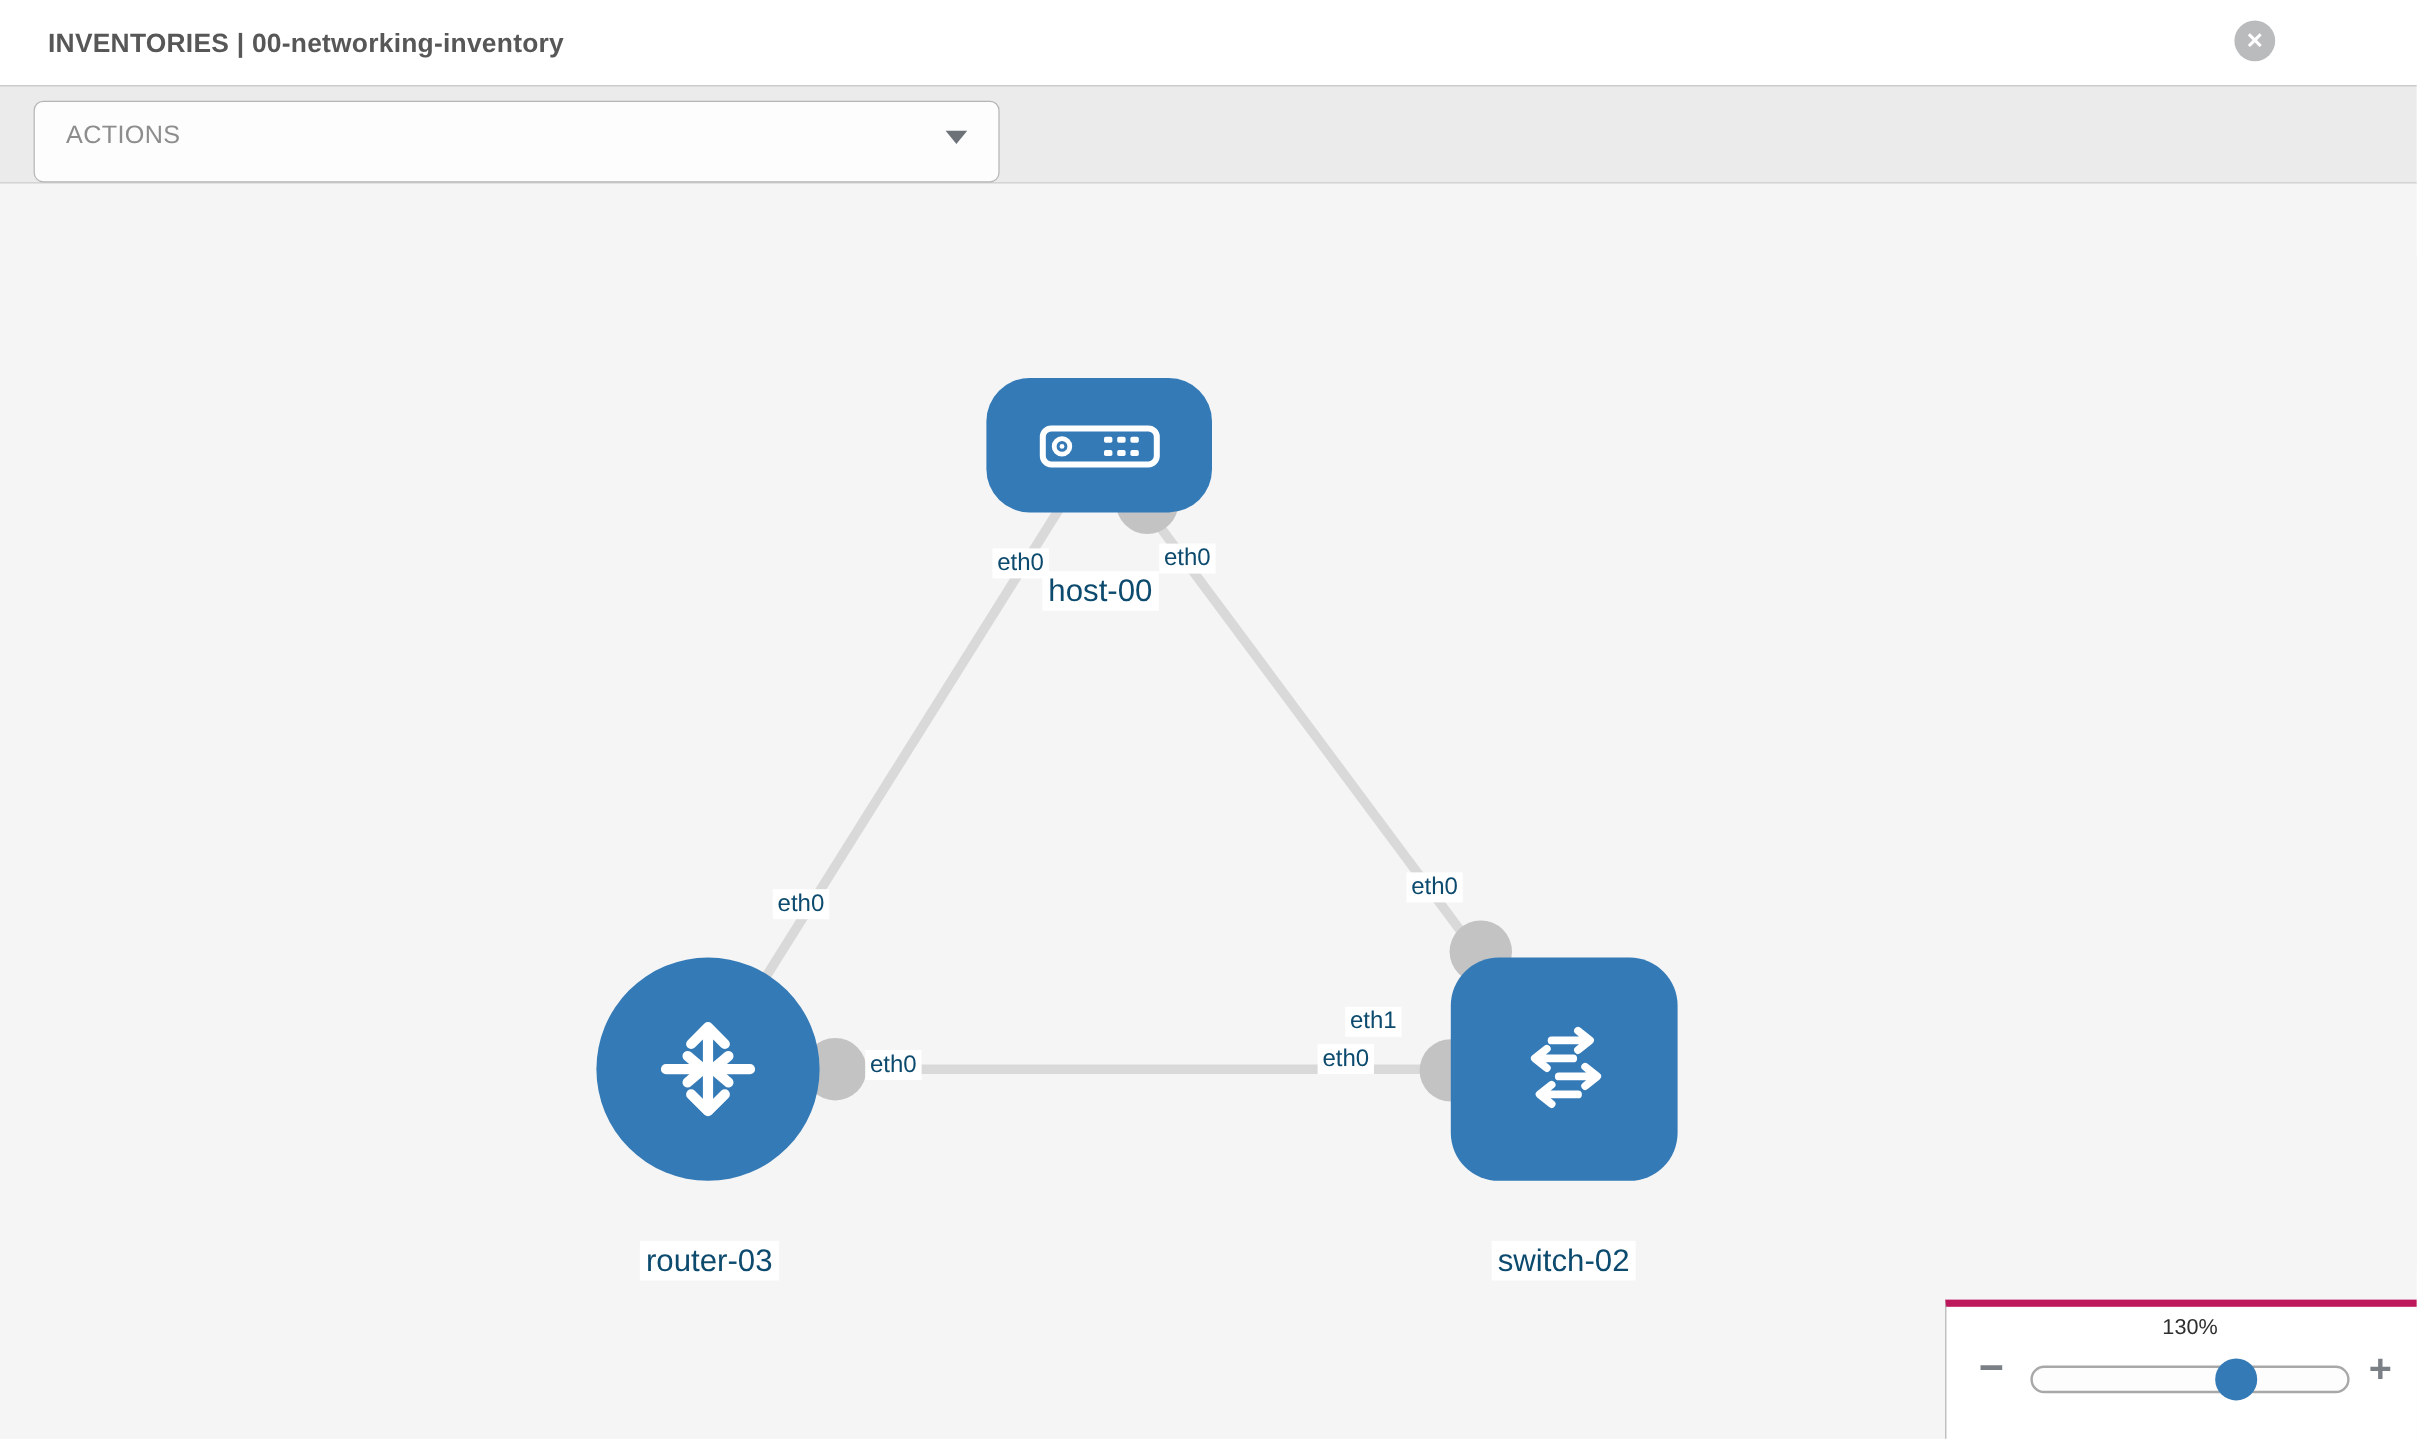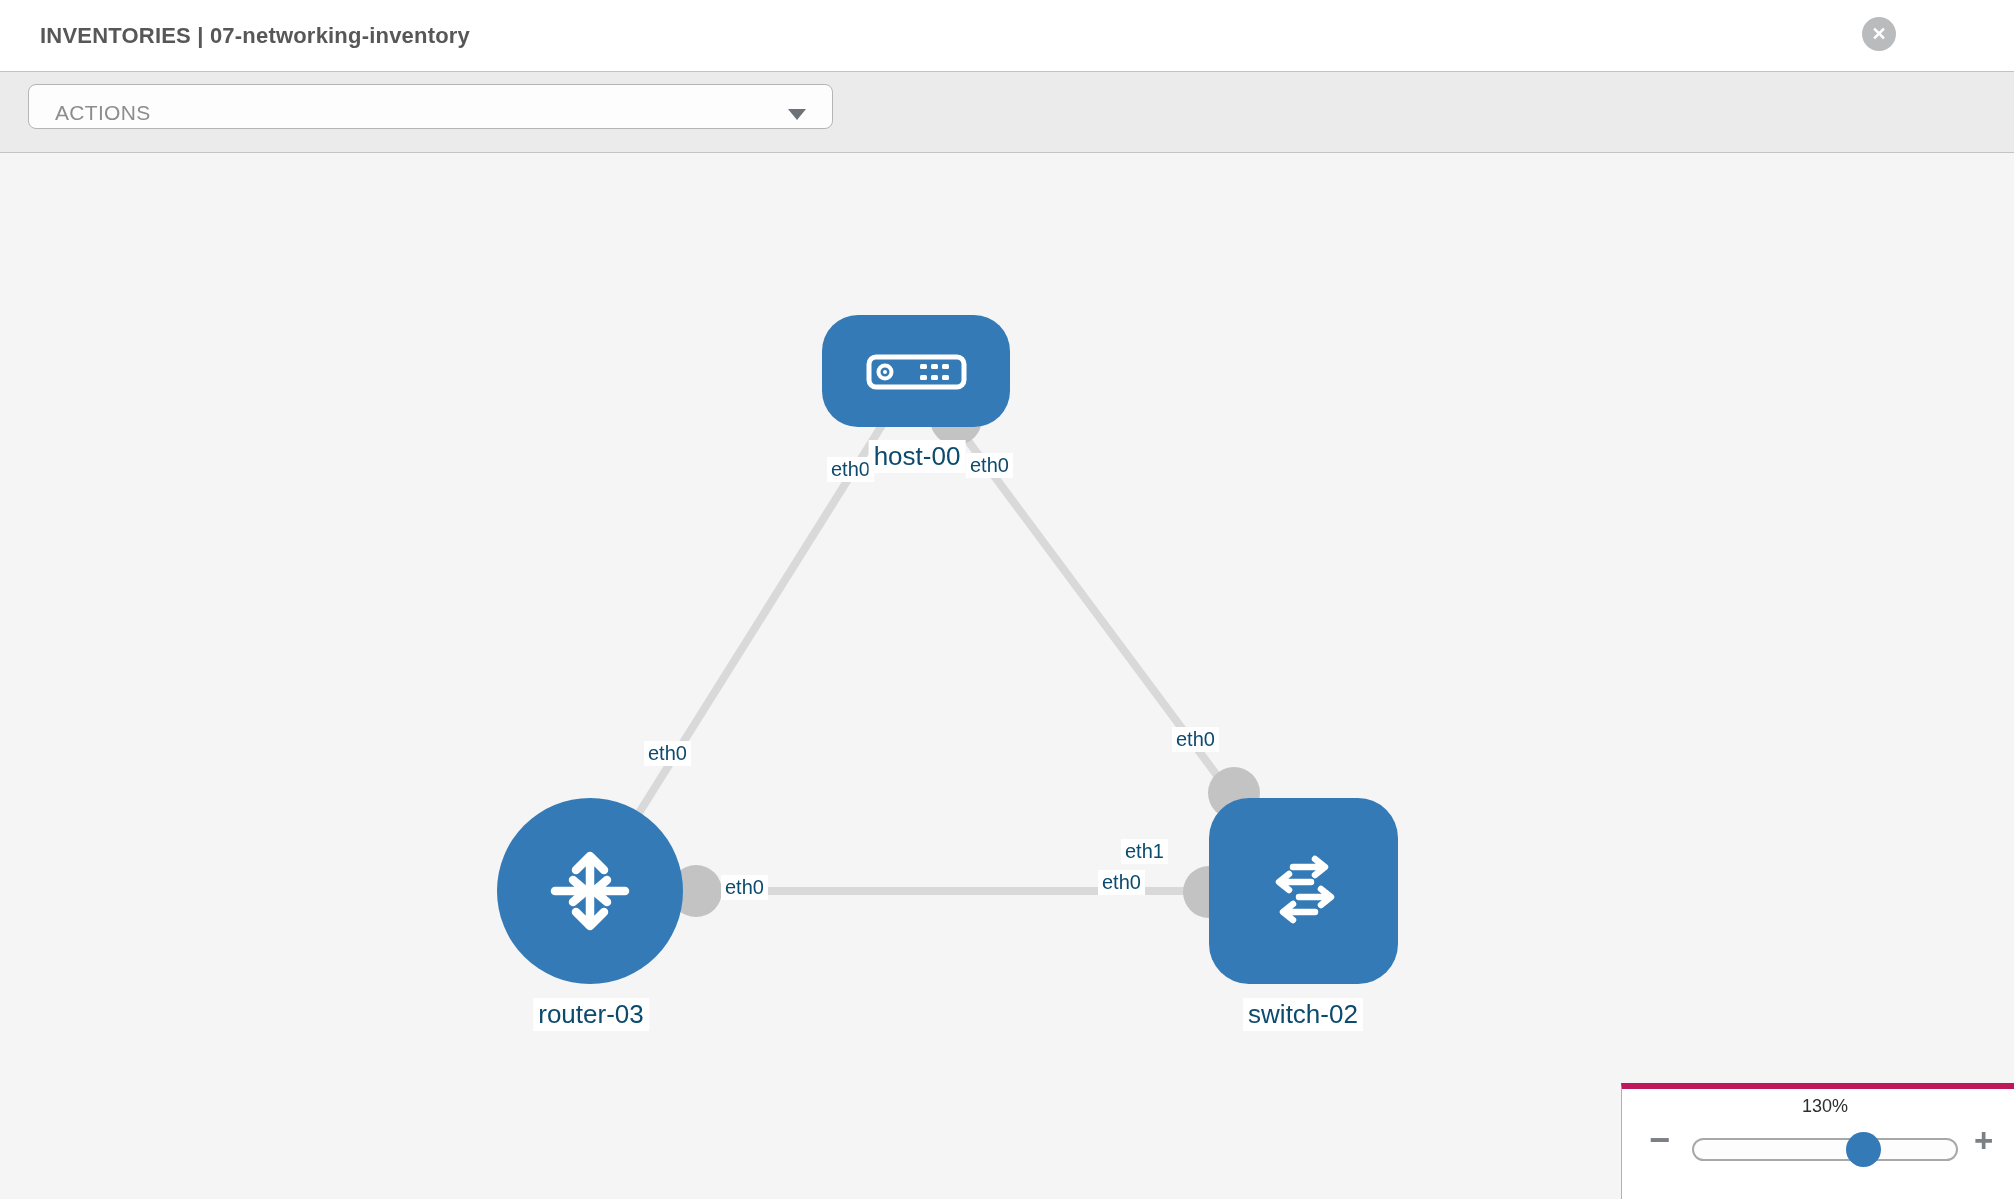--- a/index.html
+++ b/index.html
@@ -10,42 +10,42 @@
   .header { position:relative; width:2014px; height:71px; background:#ffffff; }
   .header-title { position:absolute; left:40px; top:0; line-height:71px;
                   font-size:22px; font-weight:bold; color:#575757; letter-spacing:.2px; }
   .close-btn { position:absolute; left:1862px; top:17px; width:34px; height:34px;
                border-radius:50%; background:#b9bbbd; color:#ffffff; text-align:center;
                line-height:34px; font-size:18px; font-weight:bold; cursor:pointer; }
 
   
   .toolbar { position:relative; width:2014px; height:82px; background:#ebebeb;
              border-top:1px solid #c3c3c3; border-bottom:1px solid #c3c3c3; }
-  .select-box { position:absolute; top:12px; height:45px; background:#fdfdfd;
+  .select-box { position:absolute; top:12px; height:68px; background:#fdfdfd;
                 border:1px solid #b5b5b5; border-radius:8px; }
   .select-box .sel-label { position:absolute; left:26px; top:0; line-height:55px;
                            font-size:21px; color:#8d8d8d; letter-spacing:.3px; }
   .caret { position:absolute; right:26px; top:24px; width:0; height:0;
            border-left:9px solid transparent; border-right:9px solid transparent;
            border-top:11px solid #6c7278; }
   .actions-box { left:28px;  width:805px; }
   .search-box  { left:1181px; width:797px; }
   .tool-icon { position:absolute; top:99px; width:34px; height:34px; cursor:pointer; }
   .tool-icon.wrench { left:1051px; }
   .tool-icon.key    { left:1120px; }
 
   
   .canvas { position:relative; width:2014px; height:1046px; background:#f5f5f5; }
   .graph-svg { position:absolute; left:0; top:0; }
 
   .node-label, .if-label { position:absolute; background:#ffffff; color:#0c4a6e;
                            white-space:nowrap; z-index:2; }
   .node-label { font-size:26px; padding:1px 5px; }
   .if-label   { font-size:20px; padding:1px 4px; }
-  .centered   { transform:translateX(-50%); }
+  .centered   { transform:translateX(-50%);margin-top:36px; }
 
   
   .zoom-panel { position:absolute; left:1621px; top:930px; width:393px; height:116px;
                 background:#ffffff; border-top:6px solid #be185d;
                 border-left:1px solid #b1b1b1; z-index:3; }
   .zoom-level { position:absolute; left:70px; top:7px; width:266px; text-align:center;
                 font-size:18px; color:#2e2e2e; }
   .zoom-minus, .zoom-plus { position:absolute; color:#7b8087; font-weight:bold;
                             cursor:pointer; }
   .zoom-minus { left:27px;  top:30px; font-size:36px; }
@@ -53,21 +53,21 @@
   .zoom-track { position:absolute; left:70px; top:49px; width:266px; height:23px;
                 background:#fdfdfd; border:2px solid #a8a8a8; border-radius:12px;
                 cursor:pointer; }
   .zoom-thumb { position:absolute; left:224px; top:43px; width:35px; height:35px;
                 border-radius:50%; background:#337ab7; cursor:grab; }
 </style>
 </head>
 <body>
 
 <div class="header">
-  <div class="header-title">INVENTORIES | 07-networking-inventory</div>
+  <div class="header-title">INVENTORIES | 00-networking-inventory</div>
   <div class="close-btn">✕</div>
 </div>
 
 <div class="toolbar">
   <div class="select-box actions-box">
     <span class="sel-label">ACTIONS</span>
     <span class="caret"></span>
   </div>
 
   <svg class="tool-icon wrench" viewBox="0 0 24 24">

